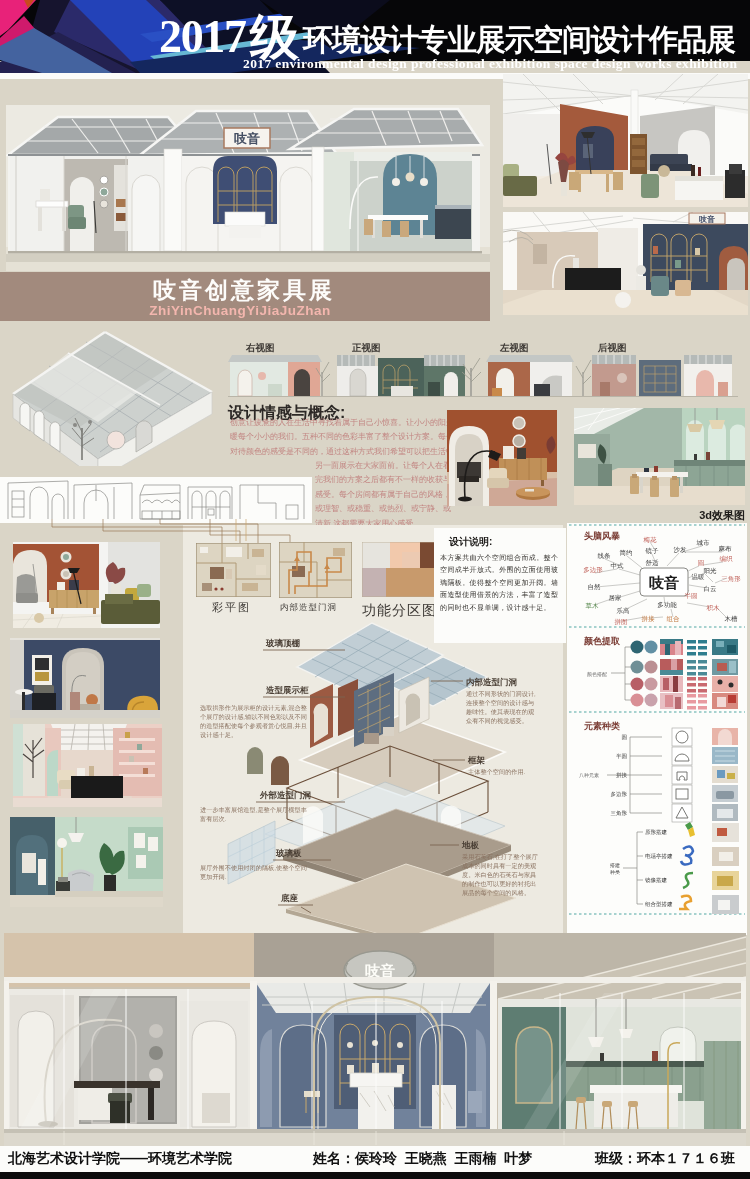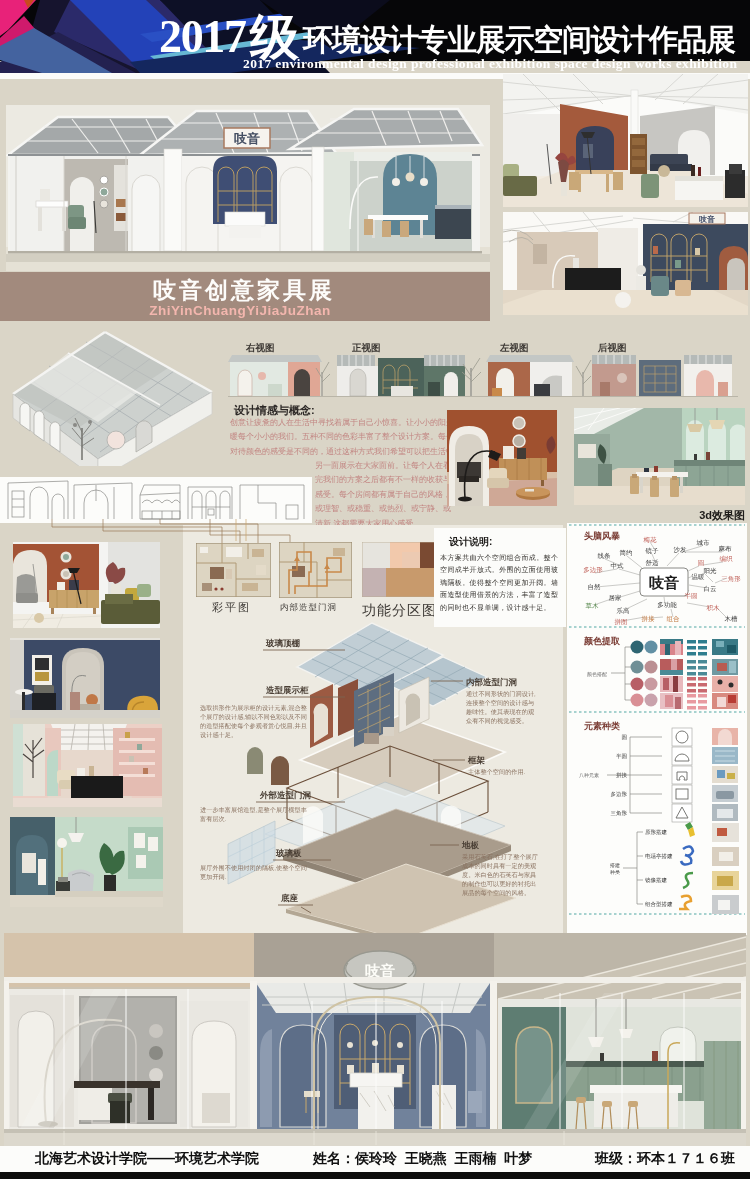--- a/index.html
+++ b/index.html
@@ -456,21 +456,21 @@
           </g>
     <rect x="456" y="26" width="48" height="32" fill="#f2f0ec"></rect>
     <path d="M468,58 L468,42 A9,10 0 0 1 486,42 L486,58 Z" fill="#e8b8ac"></path>
     <rect x="490" y="44" width="10" height="14" fill="#d9a090"></rect>
   </g>
 
   <line x1="0" y1="58.5" x2="510" y2="58.5" stroke="#b0aca0" stroke-width="0.8"></line>
 </svg>
 </div>
 
-<div class="abs" style="left:228px;top:403px;font-size:11px;font-weight:bold;color:#2c2826;margin-left:6px;">设计情感与概念:</div>
+<div class="abs" style="left:228px;top:403px;font-size:16px;font-weight:bold;color:#2c2826;">设计情感与概念:</div>
 
 <div class="abs" style="left:230px;top:416px;width:240px;font-size:8px;color:#c28582;line-height:14.4px;white-space:nowrap;">创意让疲惫的人在生活中寻找着属于自己小惊喜。让小小的阳光温<br>暖每个小小的我们。五种不同的色彩丰富了整个设计方案。每个人<br>对待颜色的感受是不同的，通过这种方式我们希望可以把生活中的</div>
 
 <div class="abs" style="left:315px;top:459px;width:148px;font-size:8px;color:#c28582;line-height:14.4px;white-space:nowrap;">另一面展示在大家面前。让每个人在看<br>完我们的方案之后都有不一样的收获与<br>感受。每个房间都有属于自己的风格，<br>或理智、或稳重、或热烈、或宁静、或<br>清新,这都需要大家用心感受。</div>
 
 <div class="abs" style="left:183px;top:525px;width:380px;height:413px;background:#edeae1;"></div>
 
 <div class="abs" style="left:0;top:477px;width:322px;height:84px;">
 <svg width="322" height="84" viewBox="0 0 322 84">
   <rect x="0" y="0" width="312" height="46" fill="#fcfcfa"></rect>
@@ -689,21 +689,21 @@
   <rect x="58" y="0" width="16" height="26" fill="#7a4a32"></rect>
   <rect x="0" y="26" width="24" height="29" fill="#c4b2b2"></rect>
   <rect x="24" y="26" width="50" height="29" fill="#c89a6c"></rect>
   <rect x="40" y="10" width="18" height="16" fill="#eccab2"></rect>
   <rect x="0" y="0" width="74" height="55" fill="none" stroke="#b8ab92" stroke-width="0.8"></rect>
 </svg>
 </div>
 
 <div class="abs" style="left:362px;top:602px;font-size:14px;color:#3c3834;letter-spacing:1px;">功能分区图</div>
 
-<div class="abs" style="left:434px;top:528px;width:132px;height:99px;background:#fcfcfa;">
+<div class="abs" style="left:434px;top:528px;width:132px;height:115px;background:#fcfcfa;">
 
   <div class="abs" style="left:15px;top:7px;font-size:10px;font-weight:bold;color:#1e1c1a;">设计说明:</div>
 
   <div class="abs" style="left:6px;top:24px;width:120px;font-size:7px;color:#33302c;line-height:12.4px;letter-spacing:0.4px;">本方案共由六个空间组合而成。整个空间成半开放式。外围的立面使用玻璃隔板。使得整个空间更加开阔。墙面造型使用借景的方法，丰富了造型的同时也不显单调，设计感十足。</div>
 </div>
 
 <div class="abs" style="left:183px;top:615px;width:380px;height:325px;">
 <svg width="380" height="325" viewBox="0 0 380 325" font-family="Liberation Sans,sans-serif">
 
   <g>
@@ -1453,21 +1453,21 @@
           <line x1="60" y1="198" x2="60" y2="212"></line>
           <line x1="310" y1="198" x2="310" y2="212"></line>
           <line x1="372" y1="198" x2="372" y2="212"></line>
           <line x1="560" y1="198" x2="560" y2="212"></line>
         </g>
 </svg>
 </div>
 
 <div class="abs" style="left:0;top:1146px;width:750px;height:26px;background:#fcfcfa;">
 
-  <div class="abs" style="left:8px;top:4px;font-size:14px;font-weight:bold;color:#111;margin-left:27px;">北海艺术设计学院——环境艺术学院</div>
+  <div class="abs" style="left:8px;top:4px;font-size:14px;font-weight:bold;color:#111;">北海艺术设计学院——环境艺术学院</div>
 
   <div class="abs" style="left:313px;top:4px;font-size:14px;font-weight:bold;color:#111;">姓名：侯玲玲&nbsp;&nbsp;王晓燕&nbsp;&nbsp;王雨楠&nbsp;&nbsp;叶梦</div>
 
   <div class="abs" style="left:595px;top:4px;font-size:14px;font-weight:bold;color:#111;">班级：环本１７１６班</div>
 </div>
 
 <div class="abs" style="left:0;top:1172px;width:750px;height:7px;background:#0c0c0c;"></div>
 </div>
 
 </body></html>

